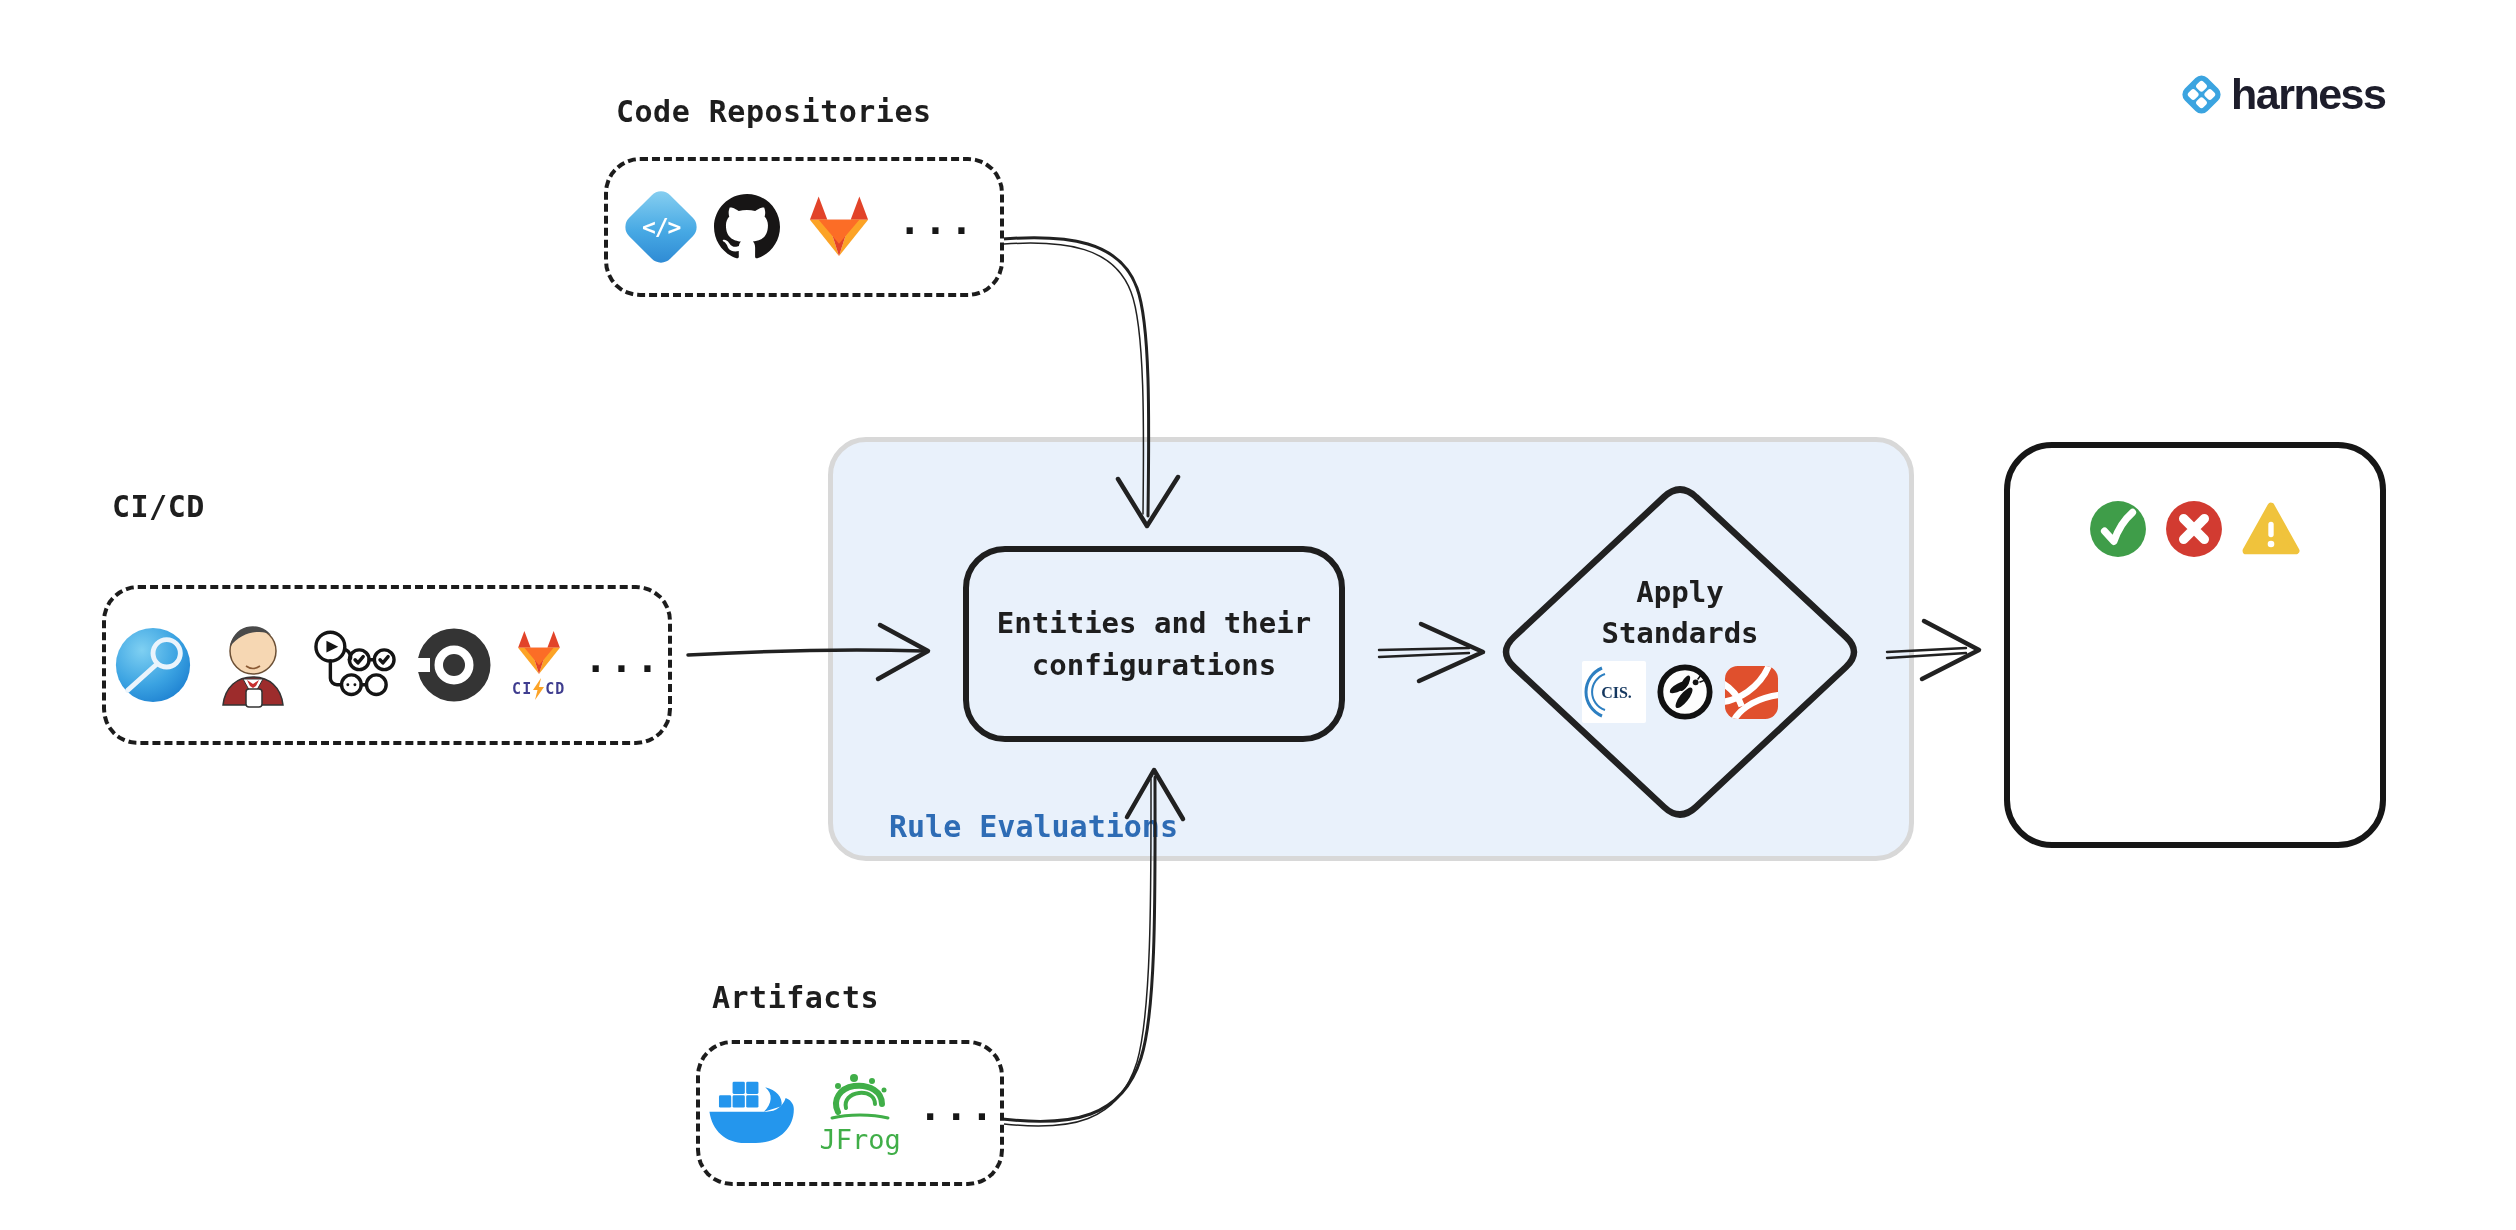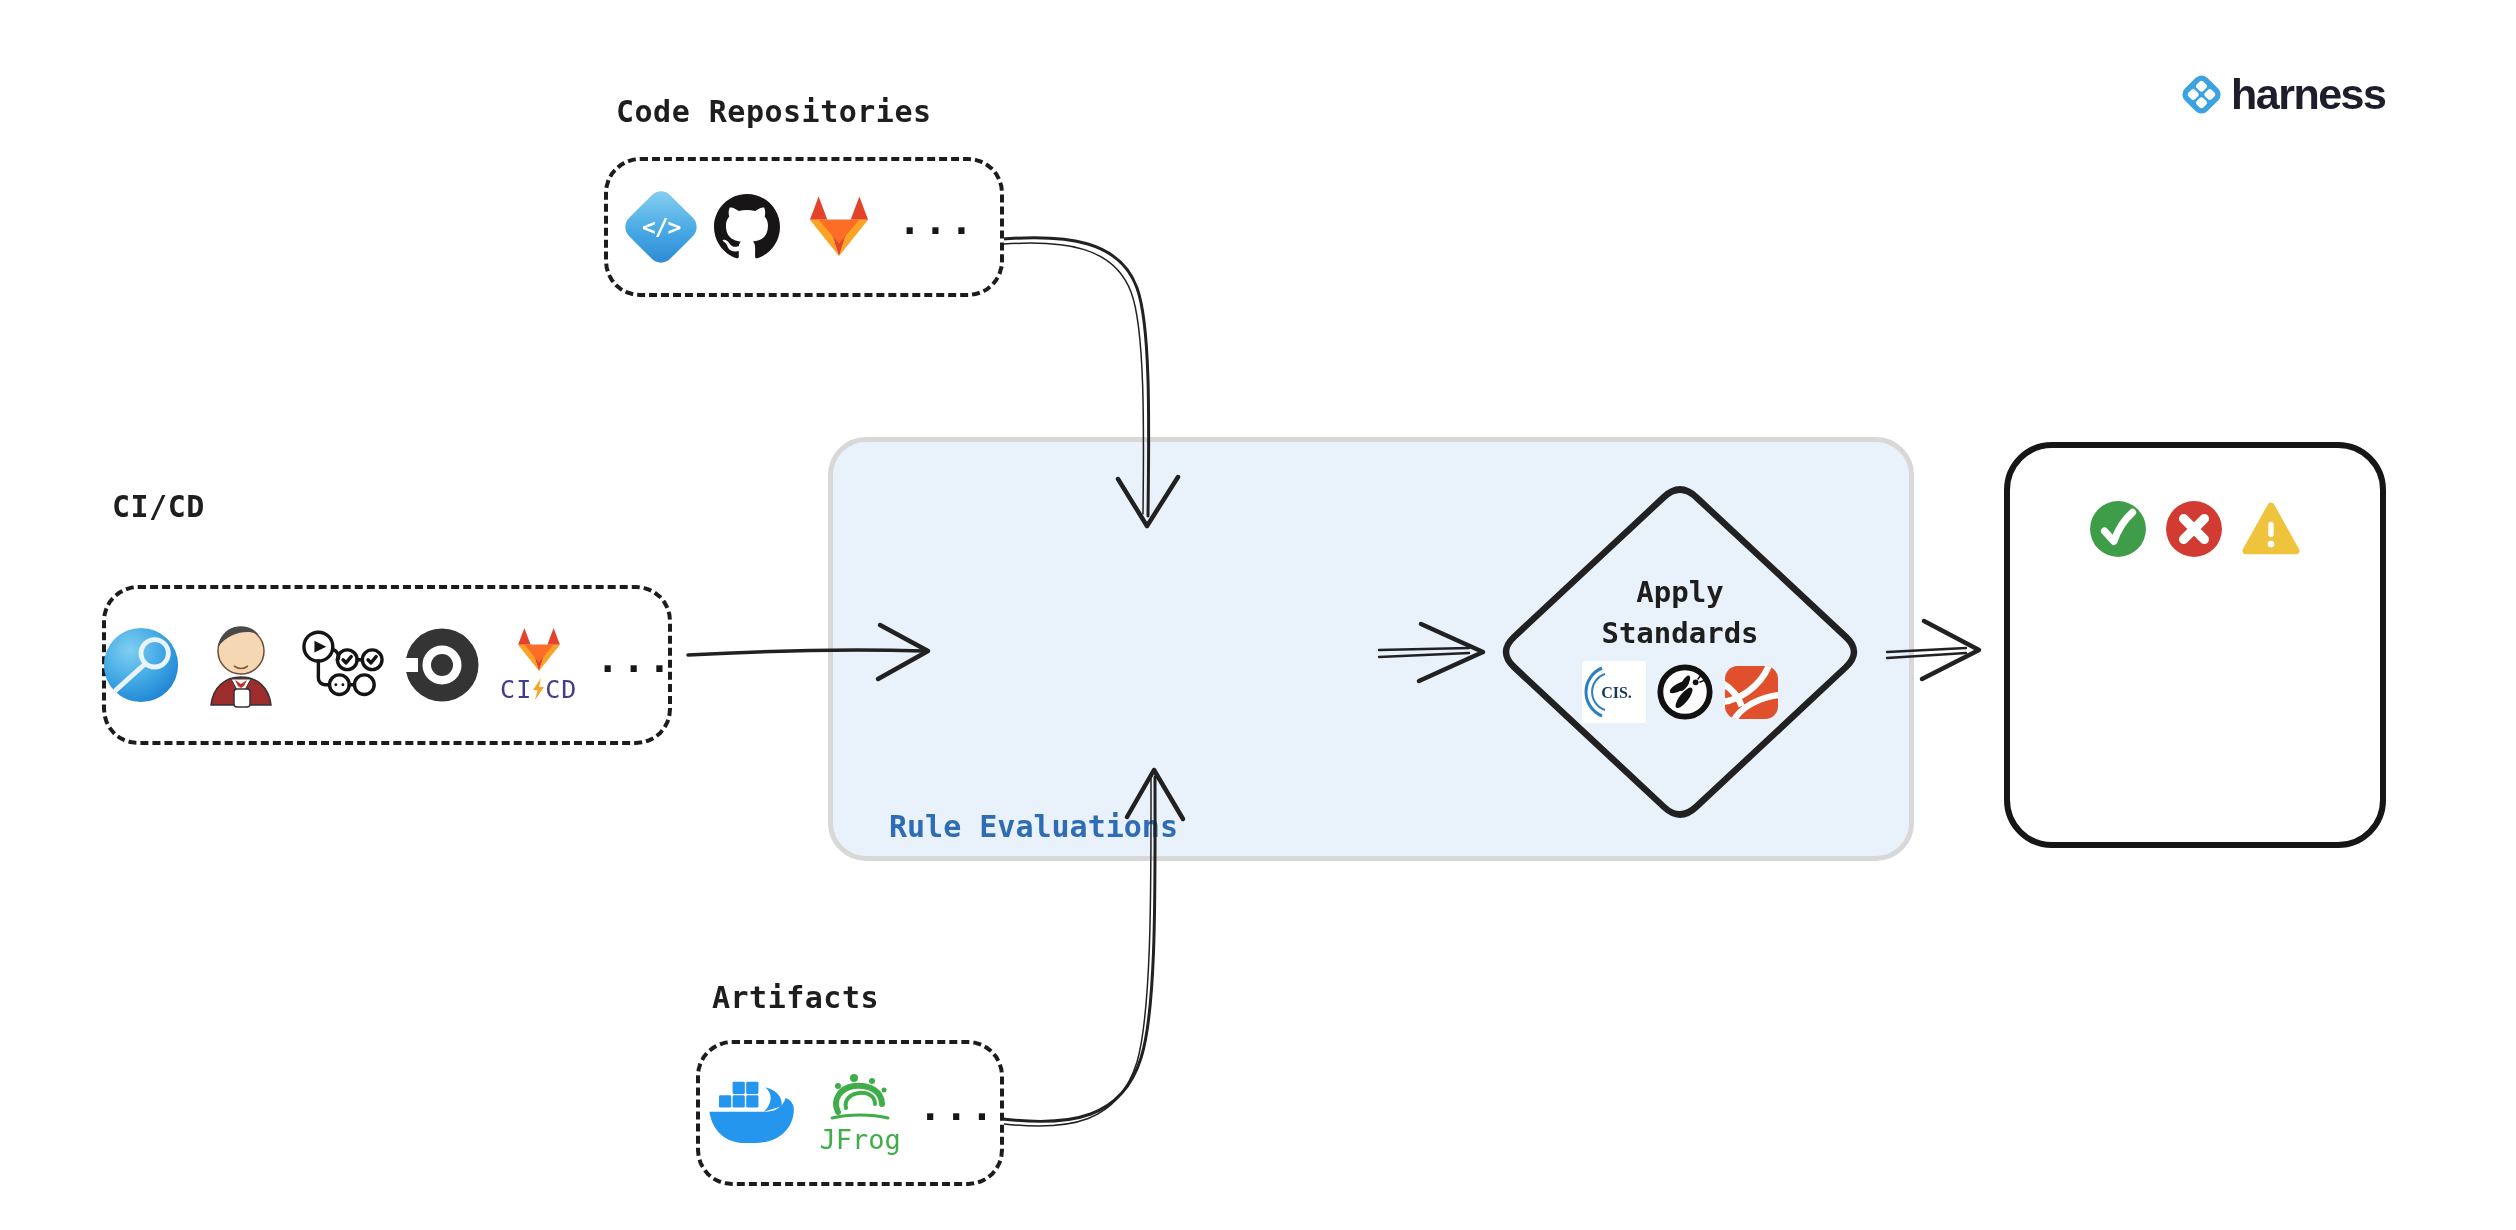--- a/index.html
+++ b/index.html
@@ -29,21 +29,21 @@
 
   .icon{display:inline-flex;align-items:center;justify-content:center;position:relative;flex:0 0 auto;}
 
   
   .rot-tile{width:58px;height:58px;border-radius:13px;transform:rotate(45deg);
             display:flex;align-items:center;justify-content:center;}
   .code-tile{background:linear-gradient(135deg,#8ed3f2 0%,#47a9e4 55%,#2b86d2 100%);}
   .rot-tile > span{transform:rotate(-45deg);color:#fff;font-weight:700;font-size:23px;letter-spacing:-1px;}
 
   .stack-icon{display:flex;flex-direction:column;align-items:center;gap:2px;}
-  .cicd-word{font-size:25px;font-weight:400;color:var(--cicd_text,#3f3d8f);letter-spacing:1px;display:flex;align-items:center;}
+  .cicd-word{font-size:15px;font-weight:700;color:var(--cicd_text,#3f3d8f);letter-spacing:1px;display:flex;align-items:center;}
   .jfrog-word{font-size:27px;font-weight:400;color:var(--jfrog_green,#40ae48);line-height:1;}
 
   
   .panel{position:absolute;left:828px;top:437px;width:1086px;height:424px;border-radius:38px;
          background:var(--panel_bg,#e9f1fb);border:5px solid var(--panel_border,#d8d8d8);box-sizing:border-box;}
   .panel-label{position:absolute;left:56px;bottom:12px;font-size:30px;font-weight:700;
                color:var(--rule_label,#2e6cb5);}
 
   .entities-box{position:absolute;left:963px;top:546px;width:382px;height:196px;box-sizing:border-box;
                 border:6px solid var(--ink,#1e1e1e);border-radius:42px;
@@ -239,20 +239,24 @@
         <circle cx="30" cy="4" r="4" style="fill:var(--jfrog_green,#40ae48)" stroke="none"></circle>
         <circle cx="48" cy="7" r="3" style="fill:var(--jfrog_green,#40ae48)" stroke="none"></circle>
         <circle cx="60" cy="16" r="2.5" style="fill:var(--jfrog_green,#40ae48)" stroke="none"></circle>
         <path d="M8 44 C24 40 48 40 64 44" stroke-width="3"></path>
       </svg>
       <span class="jfrog-word">JFrog</span>
     </span>
     <span class="more">...</span>
   </div>
 
+  <div class="entities-box">
+    <div>Entities and their</div>
+    <div>configurations</div>
+  </div>
 
   <div class="diamond-content">
     <div class="dline">Apply</div>
     <div class="dline">Standards</div>
     <div class="std-icons">
       <span class="icon cis">
         <svg width="64" height="62" viewBox="0 0 64 62" fill="none">
           <path d="M20 7 A26 26 0 0 0 20 55" style="stroke:var(--cis_blue,#2d7fc1)" stroke-width="3"></path>
           <path d="M23 13 A19 19 0 0 0 23 49" style="stroke:var(--cis_blue,#2d7fc1)" stroke-width="2"></path>
         </svg>

